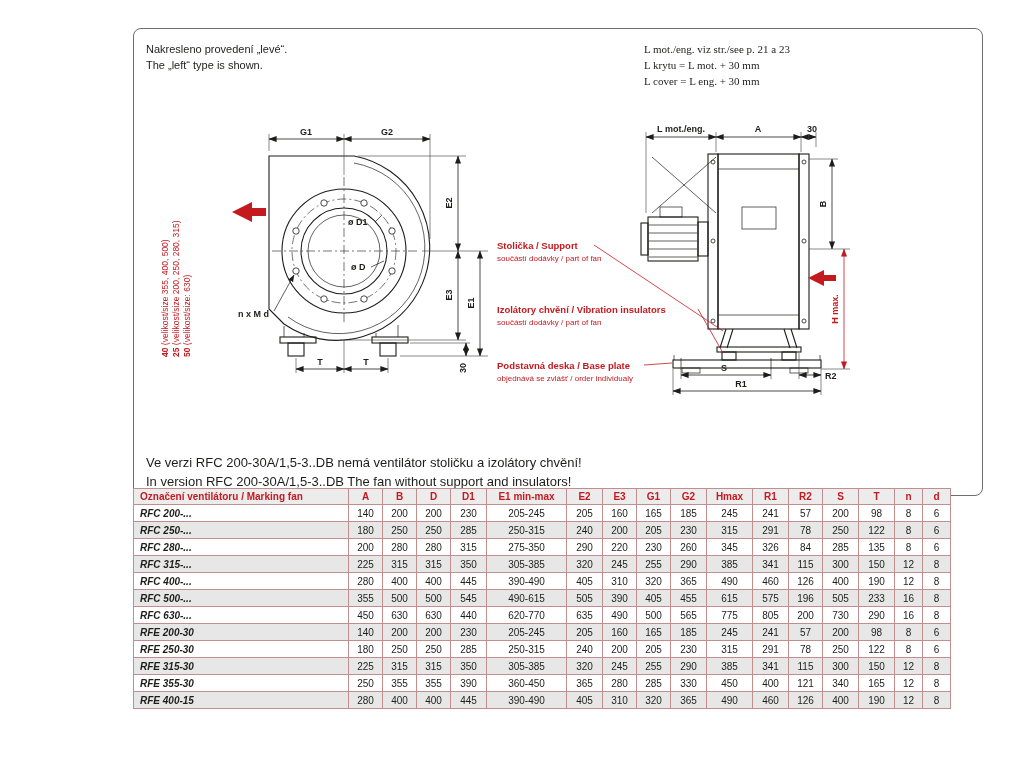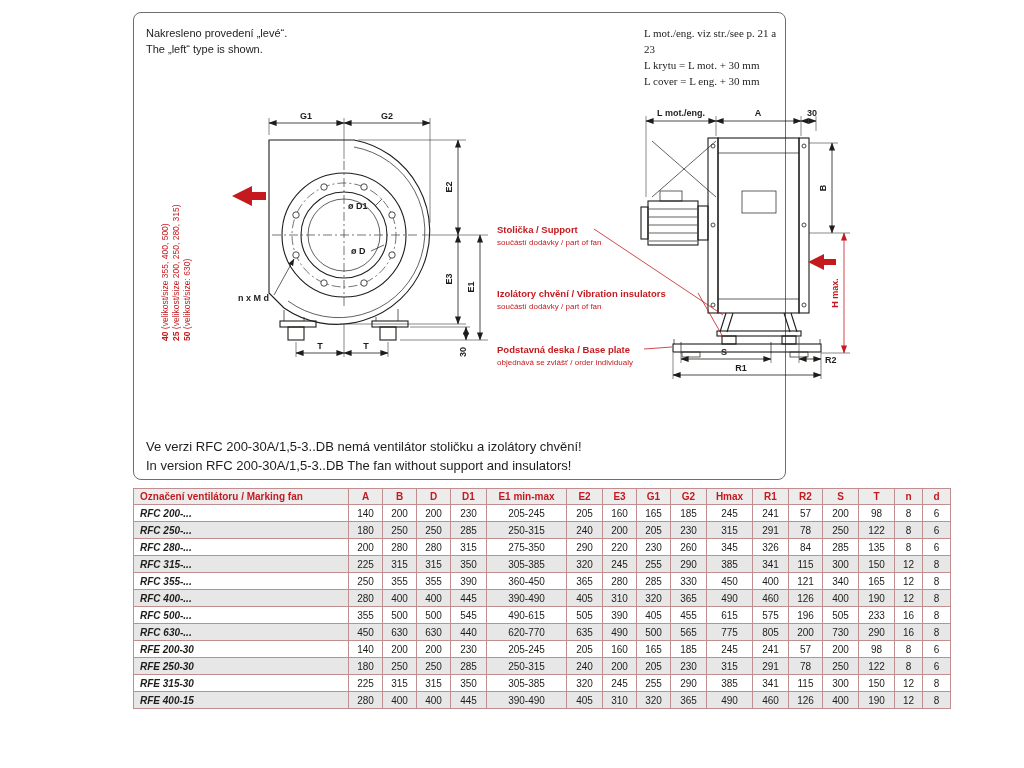--- a/index.html
+++ b/index.html
@@ -1,21 +1,21 @@
 <!DOCTYPE html>
 <html><head>
 <meta charset="utf-8">
 <style>
   * { margin:0; padding:0; box-sizing:border-box; }
   html,body { width:1024px; height:768px; background:#ffffff;
     font-family:"Liberation Sans", sans-serif; color:#1d1d1b; overflow:hidden; }
   .sheet { position:absolute; left:0; top:0; width:1024px; height:768px; background:#fff; }
 
   
-  .draw-box { position:absolute; left:133px; top:12px; width:653px; height:468px;
+  .draw-box { position:absolute; left:133px; top:28px; width:850px; height:468px;
     border:1.5px solid #6e6e6e; border-radius:8px; background:#fff; }
   .note { position:absolute; font-size:11px; line-height:16px; color:#1d1d1b; }
   .note-tl { left:12px; top:12px; }
   .note-tr { left:510px; top:12px;font-family:Liberation Serif, serif; }
   .note-bottom { left:12px; top:424px; font-size:13px; line-height:19px; }
 
   .size-note-wrap { position:absolute; left:26px; top:328px; width:0; height:0; }
   .size-note { transform:rotate(-90deg); transform-origin:0 0; width:170px; }
   .size-note div { font-size:8.5px; line-height:11px; color:#c41a1f; white-space:nowrap; }
   .size-note b { font-weight:700; }
@@ -393,39 +393,20 @@
           <td class="num-col">290</td>
           <td class="num-col">385</td>
           <td class="num-col">341</td>
           <td class="num-col">115</td>
           <td class="num-col">300</td>
           <td class="num-col">150</td>
           <td class="num-col">12</td>
           <td class="num-col">8</td>
         </tr>
         <tr>
-          <td class="name-col">RFC 355-...</td>
-          <td class="num-col">250</td>
-          <td class="num-col">355</td>
-          <td class="num-col">355</td>
-          <td class="num-col">390</td>
-          <td class="num-col">360-450</td>
-          <td class="num-col">365</td>
-          <td class="num-col">280</td>
-          <td class="num-col">285</td>
-          <td class="num-col">330</td>
-          <td class="num-col">450</td>
-          <td class="num-col">400</td>
-          <td class="num-col">121</td>
-          <td class="num-col">340</td>
-          <td class="num-col">165</td>
-          <td class="num-col">12</td>
-          <td class="num-col">8</td>
-        </tr>
-        <tr>
           <td class="name-col">RFC 400-...</td>
           <td class="num-col">280</td>
           <td class="num-col">400</td>
           <td class="num-col">400</td>
           <td class="num-col">445</td>
           <td class="num-col">390-490</td>
           <td class="num-col">405</td>
           <td class="num-col">310</td>
           <td class="num-col">320</td>
           <td class="num-col">365</td>
@@ -526,20 +507,39 @@
           <td class="num-col">290</td>
           <td class="num-col">385</td>
           <td class="num-col">341</td>
           <td class="num-col">115</td>
           <td class="num-col">300</td>
           <td class="num-col">150</td>
           <td class="num-col">12</td>
           <td class="num-col">8</td>
         </tr>
         <tr>
+          <td class="name-col">RFE 355-30</td>
+          <td class="num-col">250</td>
+          <td class="num-col">355</td>
+          <td class="num-col">355</td>
+          <td class="num-col">390</td>
+          <td class="num-col">360-450</td>
+          <td class="num-col">365</td>
+          <td class="num-col">280</td>
+          <td class="num-col">285</td>
+          <td class="num-col">330</td>
+          <td class="num-col">450</td>
+          <td class="num-col">400</td>
+          <td class="num-col">121</td>
+          <td class="num-col">340</td>
+          <td class="num-col">165</td>
+          <td class="num-col">12</td>
+          <td class="num-col">8</td>
+        </tr>
+        <tr>
           <td class="name-col">RFE 400-15</td>
           <td class="num-col">280</td>
           <td class="num-col">400</td>
           <td class="num-col">400</td>
           <td class="num-col">445</td>
           <td class="num-col">390-490</td>
           <td class="num-col">405</td>
           <td class="num-col">310</td>
           <td class="num-col">320</td>
           <td class="num-col">365</td>

